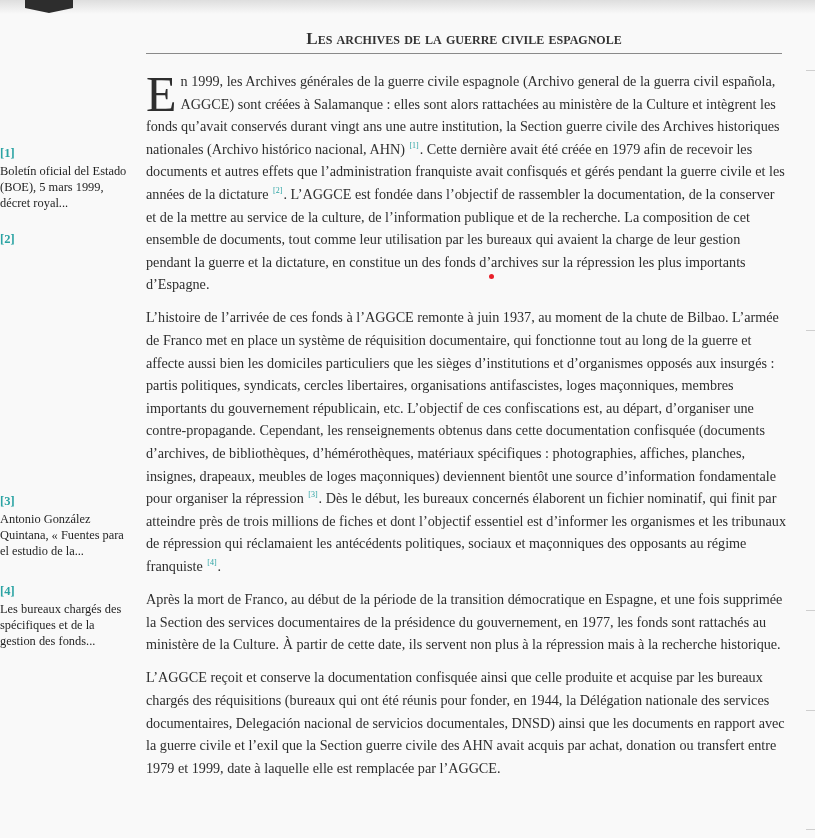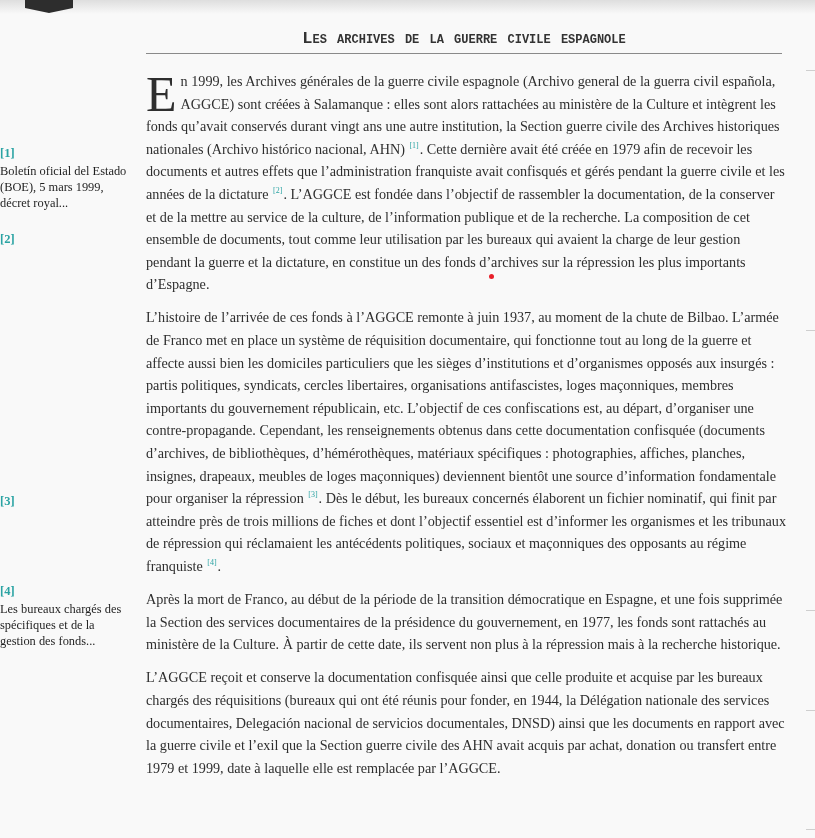--- a/index.html
+++ b/index.html
@@ -43,21 +43,21 @@
       border-left: 24px solid transparent;
       border-right: 24px solid transparent;
       border-top: 5px solid #2d2d2d;
     }
     .title {
       position: absolute;
       left: 146px;
       width: 636px;
       top: 18px;
       text-align: center;
-      font-family: Liberation Mono, monospace;
+      font-family: Liberation Serif, serif;
       font-weight: bold;
       font-size: 17px;
       font-variant: small-caps;
       letter-spacing: 0;
       color: #333;
     }
     .title-rule {
       position: absolute;
       left: 146px; top: 53px;
       width: 636px; height: 1px;
@@ -142,20 +142,21 @@
 
   <div class="sidenote" style="top:145px">
     <span class="num">[1]</span>
     <span>Boletín oficial del Estado (BOE), 5 mars 1999, décret royal...</span>
   </div>
   <div class="sidenote" style="top:231px">
     <span class="num">[2]</span>
   </div>
   <div class="sidenote" style="top:493px">
     <span class="num">[3]</span>
+    <span>Antonio González Quintana, « Fuentes para el estudio de la...</span>
   </div>
   <div class="sidenote" style="top:583px">
     <span class="num">[4]</span>
     <span>Les bureaux chargés des spécifiques et de la gestion des fonds...</span>
   </div>
 
   <div class="article">
     <p>
       <span class="dropcap">E</span><span>n 1999, les Archives générales de la guerre civile espagnole (Archivo general de la guerra civil española, AGGCE) sont créées à Salamanque : elles sont alors rattachées au ministère de la Culture et intègrent les fonds qu’avait conservés durant vingt ans une autre institution, la Section guerre civile des Archives historiques nationales (Archivo histórico nacional, AHN) </span><sup class="fn">[1]</sup><span>. Cette dernière avait été créée en 1979 afin de recevoir les documents et autres effets que l’administration franquiste avait confisqués et gérés pendant la guerre civile et les années de la dictature </span><sup class="fn">[2]</sup><span>. L’AGGCE est fondée dans l’objectif de rassembler la documentation, de la conserver et de la mettre au service de la culture, de l’information publique et de la recherche. La composition de cet ensemble de documents, tout comme leur utilisation par les bureaux qui avaient la charge de leur gestion pendant la guerre et la dictature, en constitue un des fonds d’archives sur la répression les plus importants d’Espagne.</span>
     </p>

